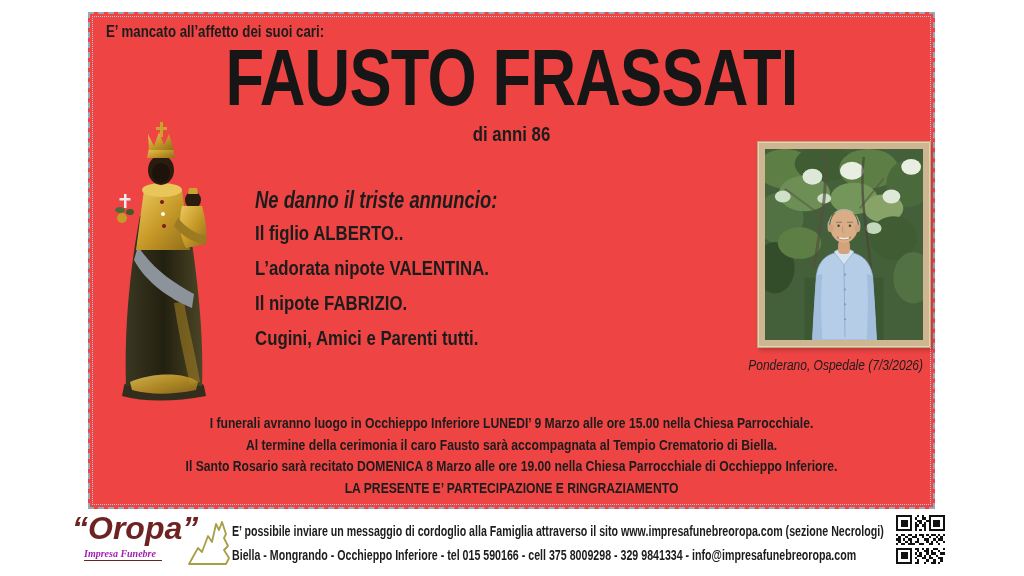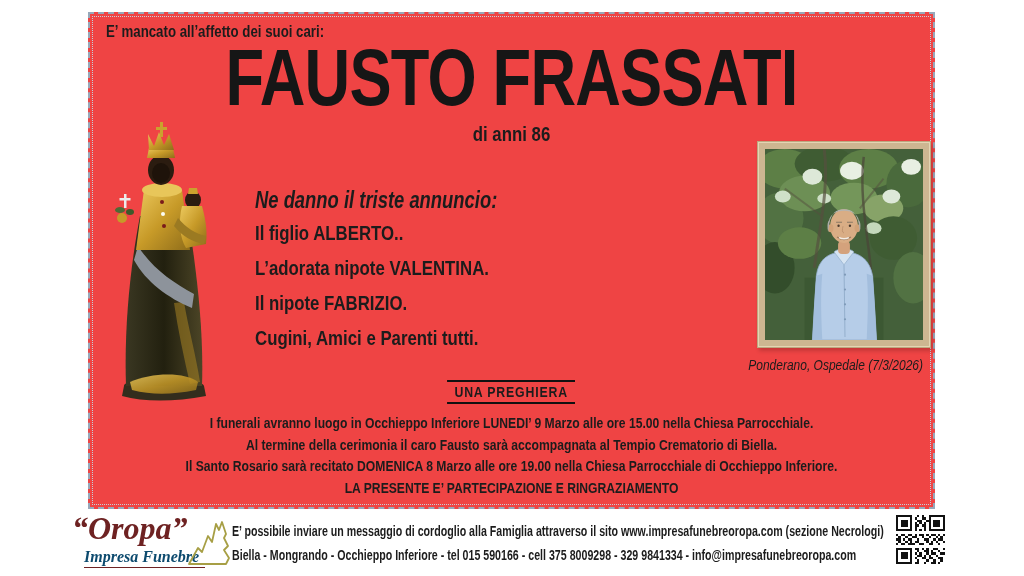--- a/index.html
+++ b/index.html
@@ -72,27 +72,27 @@
   .funeral {
     position:absolute; left:0; right:0; top:398px; text-align:center;
     font-weight:bold; font-size:15.2px; line-height:21.5px;
     transform:scaleX(0.8); transform-origin:center top;
   }
   .funeral div { white-space:nowrap; }
 
   
   .brand {
     position:absolute; left:72px; top:510px;
-    font-family:Liberation Serif, serif; font-style:italic; font-weight:bold;
+    font-family:Liberation Sans, sans-serif; font-style:italic; font-weight:bold;
     font-size:32px; line-height:36px; color:#6e2222; white-space:nowrap;
   }
   .brand-sub {
     position:absolute; left:84px; top:548px;
     font-family:"Liberation Serif", serif; font-style:italic; font-weight:bold;
-    font-size:16px; color:#0c4a6e; border-bottom:1.5px solid #6e2222;
+    font-size:10px; color:#a21caf; border-bottom:1.5px solid #6e2222;
     padding:0 6px 1px 0; white-space:nowrap;
   }
   .mountain { position:absolute; left:186px; top:512px; width:46px; height:56px; }
   .contact {
     position:absolute; left:232px; top:520px; font-weight:bold; font-size:14px;
     line-height:23.5px; transform:scaleX(0.76); transform-origin:left top;
   }
   .contact div { white-space:nowrap; }
   .qr { position:absolute; left:896px; top:515px; width:49px; height:49px; }
   .qr svg { width:100%; height:100%; shape-rendering:crispEdges; }
@@ -203,23 +203,20 @@
   <div class="caption o-right">Ponderano, Ospedale (7/3/2026)</div>
 
   <div class="announce">
     <div class="announce-heading">Ne danno il triste annuncio:</div>
     <div class="family-line">Il figlio ALBERTO..</div>
     <div class="family-line">L’adorata nipote VALENTINA.</div>
     <div class="family-line">Il nipote FABRIZIO.</div>
     <div class="family-line">Cugini, Amici e Parenti tutti.</div>
   </div>
 
-  <div class="prayer-wrap">
-    <span class="prayer">UNA PREGHIERA</span>
-  </div>
 
   <div class="funeral">
     <div>I funerali avranno luogo in Occhieppo Inferiore LUNEDI’ 9 Marzo alle ore 15.00 nella Chiesa Parrocchiale.</div>
     <div>Al termine della cerimonia il caro Fausto sarà accompagnata al Tempio Crematorio di Biella.</div>
     <div>Il Santo Rosario sarà recitato DOMENICA 8 Marzo alle ore 19.00 nella Chiesa Parrocchiale di Occhieppo Inferiore.</div>
     <div>LA PRESENTE E’ PARTECIPAZIONE E RINGRAZIAMENTO</div>
   </div>
 
 </div>
 

